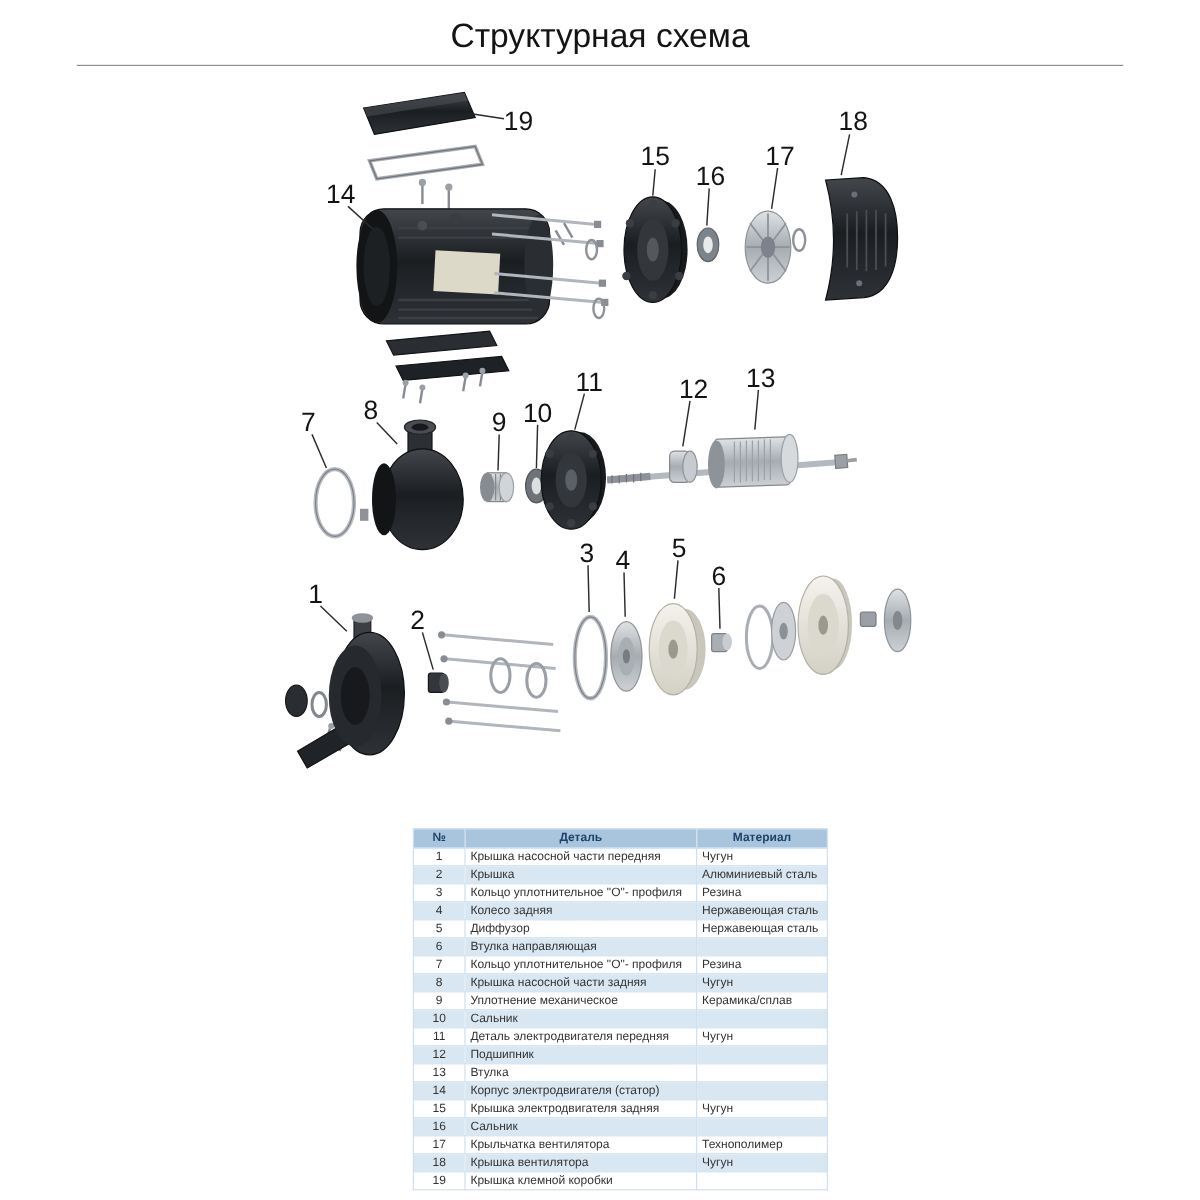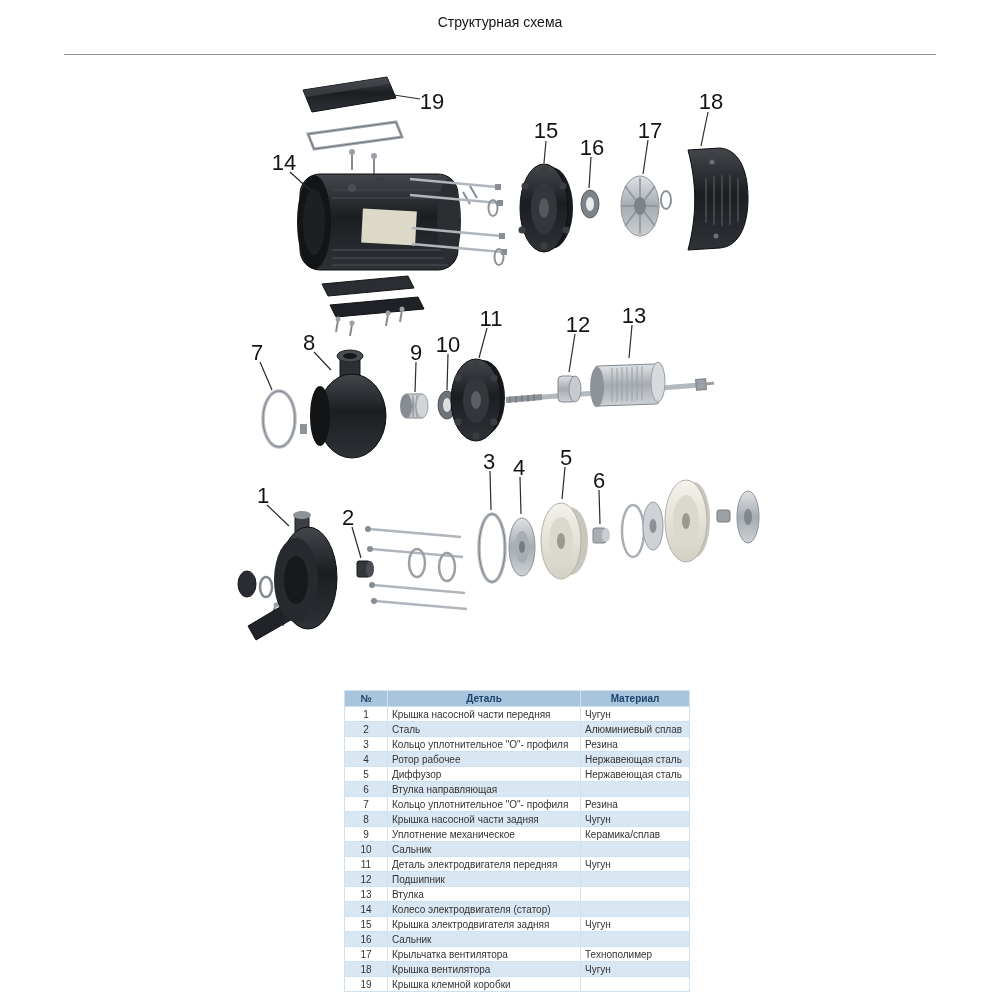--- a/index.html
+++ b/index.html
@@ -1,19 +1,19 @@
 <!DOCTYPE html>
 <html><head>
 <meta charset="utf-8">
 <style>
   html,body{margin:0;padding:0;background:#fff;}
   body{width:1000px;height:1000px;position:relative;overflow:hidden;
        font-family:"Liberation Sans",sans-serif;color:#1a1a1a;}
   .header{position:absolute;top:0;left:0;width:1000px;height:56px;}
-  .title{margin:0;padding-top:14px;text-align:center;font-size:14px;font-weight:400;color:#141414;}
+  .title{margin:0;padding-top:14px;text-align:center;font-size:28px;font-weight:400;color:#141414;}
   .title-rule{position:absolute;top:54px;left:64px;width:872px;border-top:1px solid #8f8f8f;height:0;}
   .diagram{position:absolute;top:58px;left:0;width:1000px;height:630px;}
   .leader{stroke:#2b2b2b;stroke-width:1.2;}
   .callout{font-size:22px;fill:#141414;text-anchor:middle;dominant-baseline:central;
            font-family:"Liberation Sans",sans-serif;}
   .parts-table{position:absolute;top:690px;left:344px;width:318px;border-collapse:collapse;
                font-size:10px;table-layout:fixed;}
   .parts-table th{background:#a9c5dd;color:#1d4269;font-weight:700;padding:2px 4px;
                   border:1px solid #cfe0ef;text-align:center;}
   .parts-table td{padding:1.5px 4px;border:1px solid #cfe0ef;color:#333;white-space:nowrap;
@@ -353,31 +353,31 @@
       </tr>
     </thead>
     <tbody>
         <tr>
           <td class="col-num">1</td>
           <td class="col-part">Крышка насосной части передняя</td>
           <td class="col-material">Чугун</td>
         </tr>
         <tr>
           <td class="col-num">2</td>
-          <td class="col-part">Сталь</td>
-          <td class="col-material">Алюминиевый сплав</td>
+          <td class="col-part">Крышка</td>
+          <td class="col-material">Алюминиевый сталь</td>
         </tr>
         <tr>
           <td class="col-num">3</td>
           <td class="col-part">Кольцо уплотнительное "О"- профиля</td>
           <td class="col-material">Резина</td>
         </tr>
         <tr>
           <td class="col-num">4</td>
-          <td class="col-part">Ротор рабочее</td>
+          <td class="col-part">Колесо задняя</td>
           <td class="col-material">Нержавеющая сталь</td>
         </tr>
         <tr>
           <td class="col-num">5</td>
           <td class="col-part">Диффузор</td>
           <td class="col-material">Нержавеющая сталь</td>
         </tr>
         <tr>
           <td class="col-num">6</td>
           <td class="col-part">Втулка направляющая</td>
@@ -413,21 +413,21 @@
           <td class="col-part">Подшипник</td>
           <td class="col-material"></td>
         </tr>
         <tr>
           <td class="col-num">13</td>
           <td class="col-part">Втулка</td>
           <td class="col-material"></td>
         </tr>
         <tr>
           <td class="col-num">14</td>
-          <td class="col-part">Колесо электродвигателя (статор)</td>
+          <td class="col-part">Корпус электродвигателя (статор)</td>
           <td class="col-material"></td>
         </tr>
         <tr>
           <td class="col-num">15</td>
           <td class="col-part">Крышка электродвигателя задняя</td>
           <td class="col-material">Чугун</td>
         </tr>
         <tr>
           <td class="col-num">16</td>
           <td class="col-part">Сальник</td>

